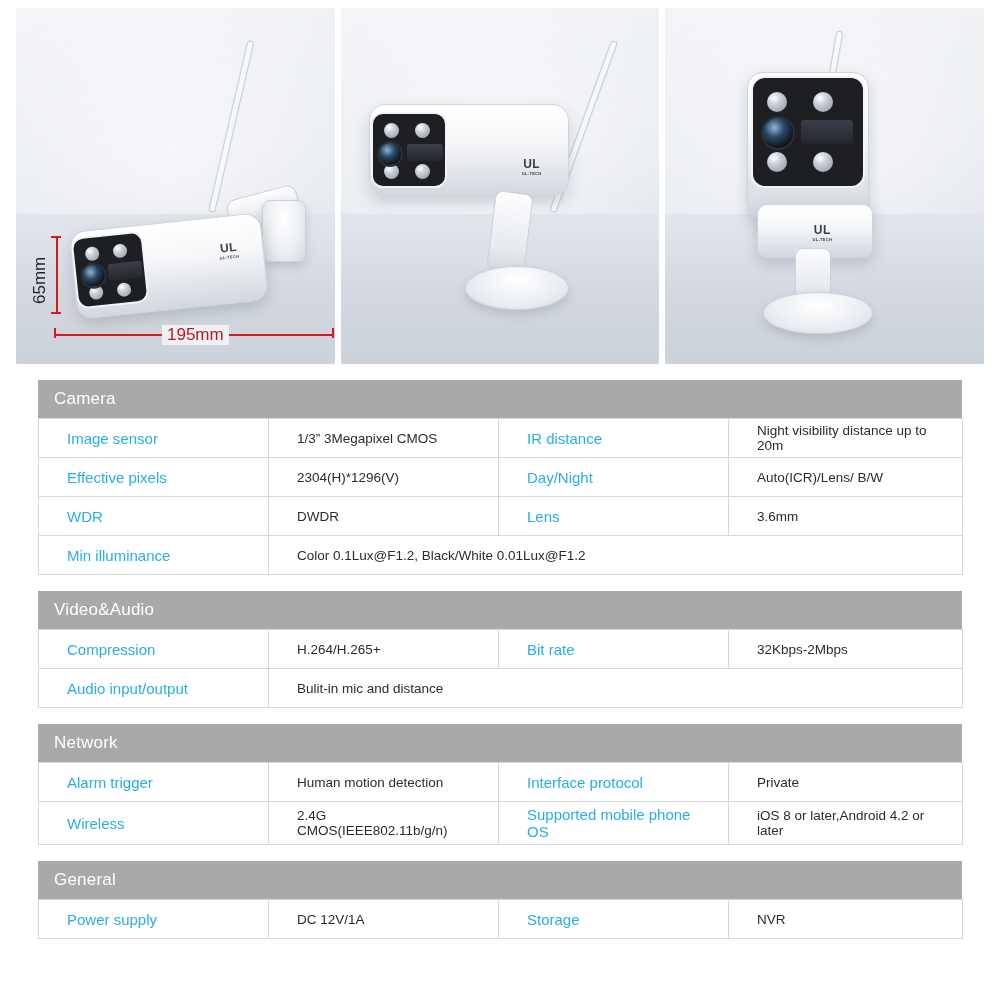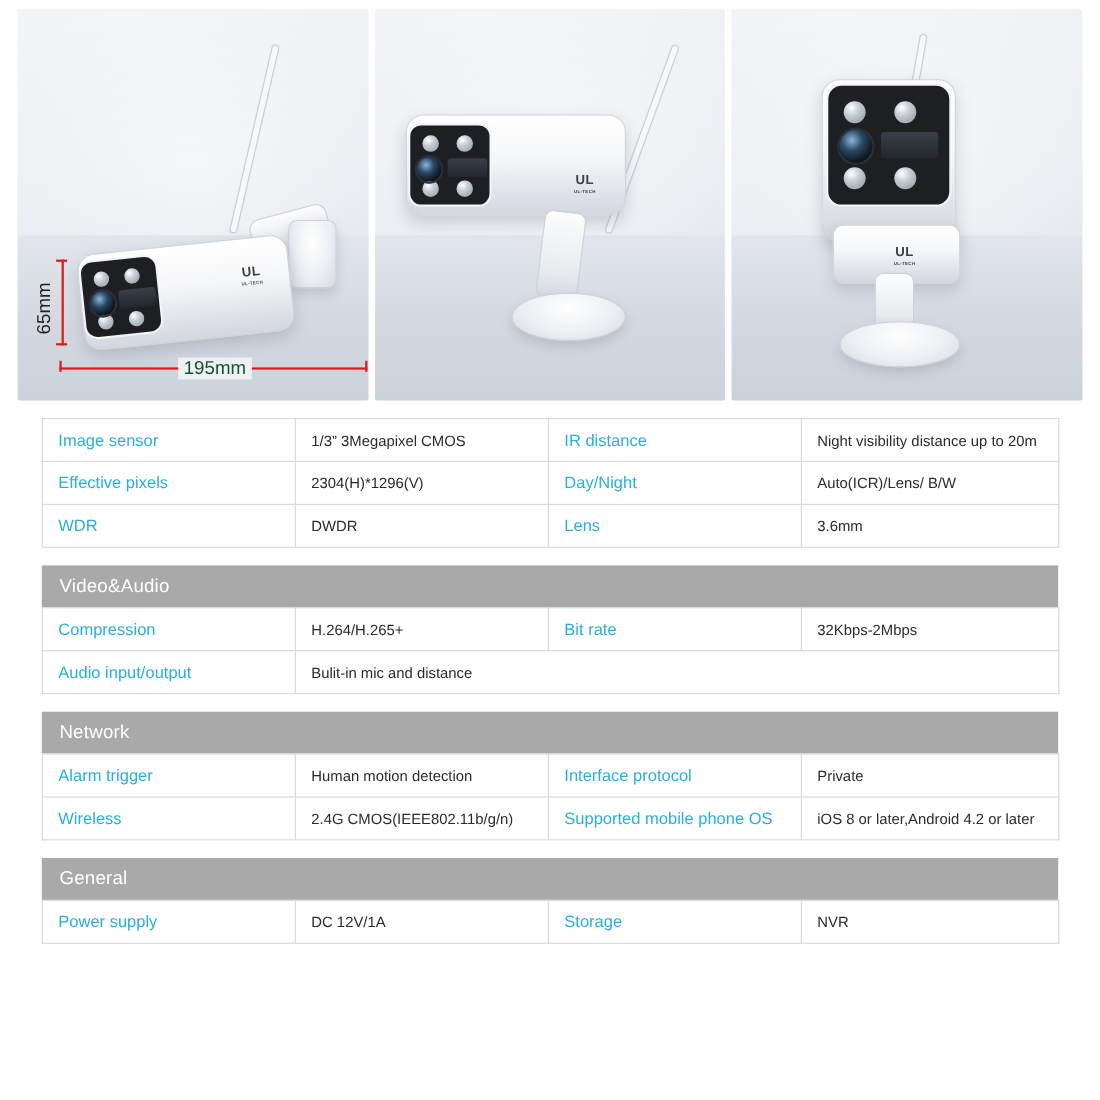--- a/index.html
+++ b/index.html
@@ -113,21 +113,21 @@
   .dim-line-v {
     position: absolute;
     width: 2px;
     background: #d61b1b;
   }
   .tick-h { position: absolute; width: 2px; height: 10px; background: #d61b1b; }
   .tick-v { position: absolute; height: 2px; width: 10px; background: #d61b1b; }
   .dim-label {
     position: absolute;
     font-size: 17px;
-    color: #14532d;
+    color: #b91c1c;
     background: #eef0f4;
     padding: 0 5px;
   }
   .dim-label-v {
     position: absolute;
     font-size: 17px;
     color: #231f20;
     transform: rotate(-90deg);
     transform-origin: left top;
     white-space: nowrap;
@@ -148,21 +148,21 @@
   table {
     width: 100%;
     border-collapse: collapse;
     table-layout: fixed;
   }
   td {
     border: 1px solid #d8d8d8;
     height: 39px;
     font-size: 13.5px;
     color: #231f20;
-    padding: 4px 14px;
+    padding: 4px 28px;
     vertical-align: middle;
     background: #ffffff;
     margin-left: 28px;
   }
   td.k {
     color: #29aee0;
     font-size: 15px;
     width: 230px;
   }
   td.v { color: #2b2b2b; }
@@ -265,39 +265,44 @@
       </div>
 
       <div class="mount-arm" style="left:130px; top:240px; width:36px; height:56px; border-radius:8px;"></div>
       <div class="mount-base" style="left:98px; top:284px; width:110px; height:42px;"></div>
     </div>
   </div>
 
   <div class="specs">
 
     <div class="sec">
+      <div class="sec-head">Camera</div>
       <table>
         <tbody>
             <tr>
           <td class="k col-a">Image sensor</td>
           <td class="v col-b">1/3” 3Megapixel CMOS</td>
           <td class="k col-c">IR distance</td>
           <td class="v col-d">Night visibility distance up to 20m</td>
         </tr>
         <tr>
           <td class="k col-a">Effective pixels</td>
           <td class="v col-b">2304(H)*1296(V)</td>
           <td class="k col-c">Day/Night</td>
           <td class="v col-d">Auto(ICR)/Lens/ B/W</td>
         </tr>
         <tr>
           <td class="k col-a">WDR</td>
           <td class="v col-b">DWDR</td>
           <td class="k col-c">Lens</td>
           <td class="v col-d">3.6mm</td>
+        </tr>
+        <tr>
+          <td class="k col-a">Min illuminance</td>
+          <td class="v" colspan="3">Color 0.1Lux@F1.2, Black/White 0.01Lux@F1.2</td>
         </tr>
       </tbody>
         </table>
     </div>
 
     <div class="sec">
       <div class="sec-head">Video&amp;Audio</div>
       <table>
         <tbody>
             <tr>

